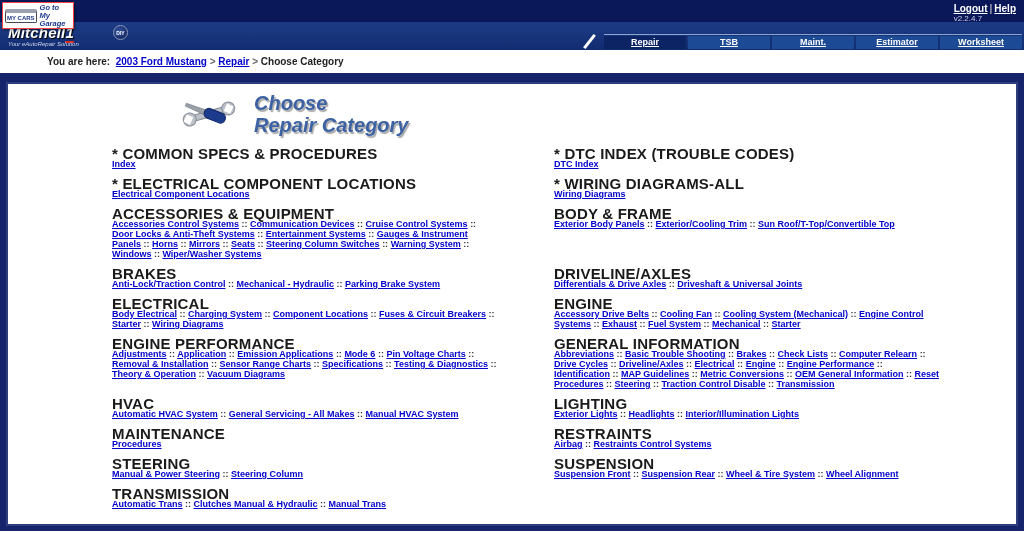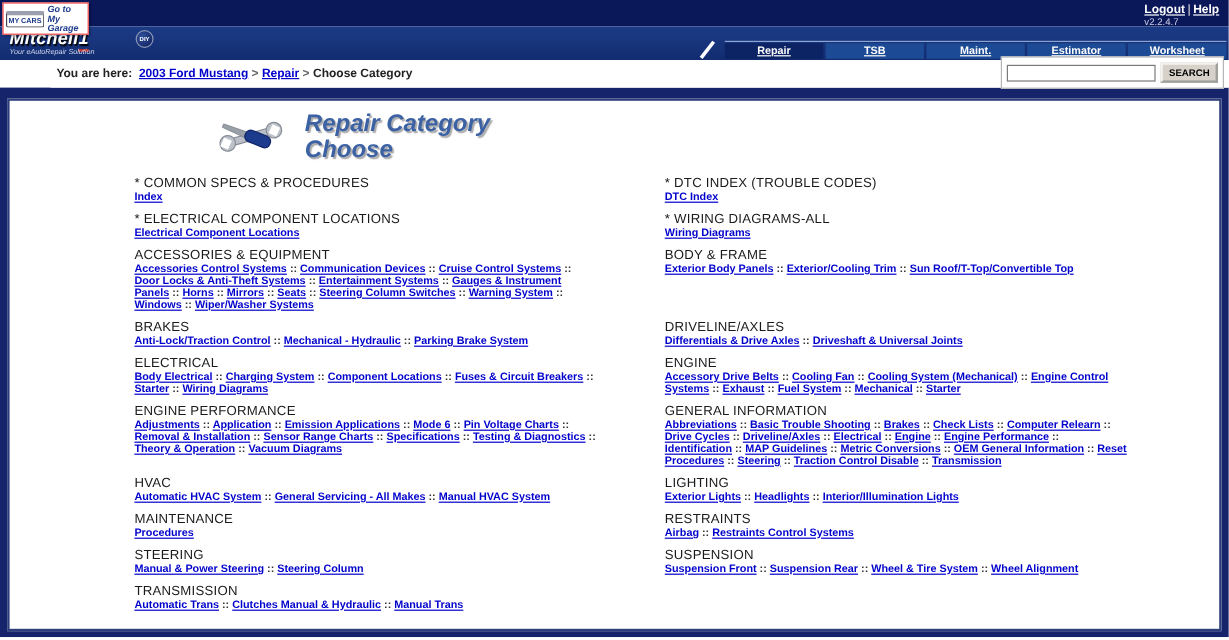--- a/index.html
+++ b/index.html
@@ -54,21 +54,21 @@
   
   .mainbg { background:#16246b; padding:9px 6px 5px; }
   .panel { background:#fff; border:2px solid #2f3f7c; min-height:384px; }
 
   .titlerow { display:flex; align-items:center; gap:14px; padding:8px 0 2px 170px; }
   .title-text { font-size:20px; font-weight:bold; font-style:italic; color:#3d62a4;
                 line-height:22px; text-shadow:1.5px 1.5px 1px #a9a9a9; }
 
   .catgrid { display:grid; grid-template-columns:385px 385px; column-gap:57px; padding:10px 0 6px 104px; }
   .cat-cell { margin-bottom:9px; }
-  .cat-header { font-size:11px; font-weight:normal; color:#1a1a1a; line-height:11px; letter-spacing:.2px; }
+  .cat-header { font-size:15px; font-weight:bold; color:#1a1a1a; line-height:11px; letter-spacing:.2px; }
   .cat-links { font-size:9px; font-weight:bold; line-height:10px; }
   .cat-link { color:#0000cc; text-decoration:underline; cursor:pointer; }
   .sep { color:#333; }
 
   
   .footer { background:#fff; text-align:center; padding:5px 0 3px; font-size:8px; color:#222; }
 </style>
 </head>
 <body>
 
@@ -98,45 +98,41 @@
   <div class="tab active">Repair</div>
       <div class="tab">TSB</div>
       <div class="tab">Maint.</div>
       <div class="tab">Estimator</div>
       <div class="tab">Worksheet</div>
     </div>
 </div>
 
 <div class="crumbstrip">
   <span id="breadcrumb"><span class="crumb-prefix">You are here:</span><span class="crumb-sep">&nbsp; </span><a class="crumb-link">2003 Ford Mustang</a><span class="crumb-sep"> &gt; </span><a class="crumb-link">Repair</a><span class="crumb-sep"> &gt; </span><span class="crumb-current">Choose Category</span></span>
-  <div class="searchbox">
-    <input class="search-input" type="text" value="" style="">
-    <button class="search-btn">SEARCH</button>
-  </div>
 </div>
 
 <div class="mainbg">
   <div class="panel">
     <div class="titlerow">
       <svg width="62" height="42" viewBox="0 0 62 42">
         <g transform="rotate(-16 31 21)">
           <rect x="11" y="18" width="40" height="6" rx="3" fill="#bcc1c9" stroke="#868c96" stroke-width="1"></rect>
           <circle cx="11" cy="21" r="6.5" fill="#bcc1c9" stroke="#868c96" stroke-width="1"></circle>
           <rect x="6" y="17" width="7" height="8" fill="#ffffff" transform="rotate(40 10 21)"></rect>
           <circle cx="51" cy="21" r="6.5" fill="#bcc1c9" stroke="#868c96" stroke-width="1"></circle>
           <rect x="48" y="17" width="7" height="8" fill="#ffffff" transform="rotate(40 51 21)"></rect>
         </g>
         <g transform="rotate(22 31 21)">
           <polygon points="6,19.5 26,18.5 26,23.5 6,22.5" fill="#9aa0a8" stroke="#787e88" stroke-width="0.6"></polygon>
           <rect x="26" y="15.5" width="22" height="10" rx="4.5" fill="#1d3b8c" stroke="#0e2468" stroke-width="1"></rect>
         </g>
       </svg>
       <div class="title-text">
+        <div>Choose</div>
         <div>Repair Category</div>
-        <div>Choose</div>
       </div>
     </div>
     <div class="catgrid" id="catgrid">
         <div class="cat-cell">
           <div class="cat-header">* COMMON SPECS &amp; PROCEDURES</div>
           <div class="cat-links"><a class="cat-link">Index</a></div>
         </div>
         <div class="cat-cell">
           <div class="cat-header">* DTC INDEX (TROUBLE CODES)</div>
           <div class="cat-links"><a class="cat-link">DTC Index</a></div>

